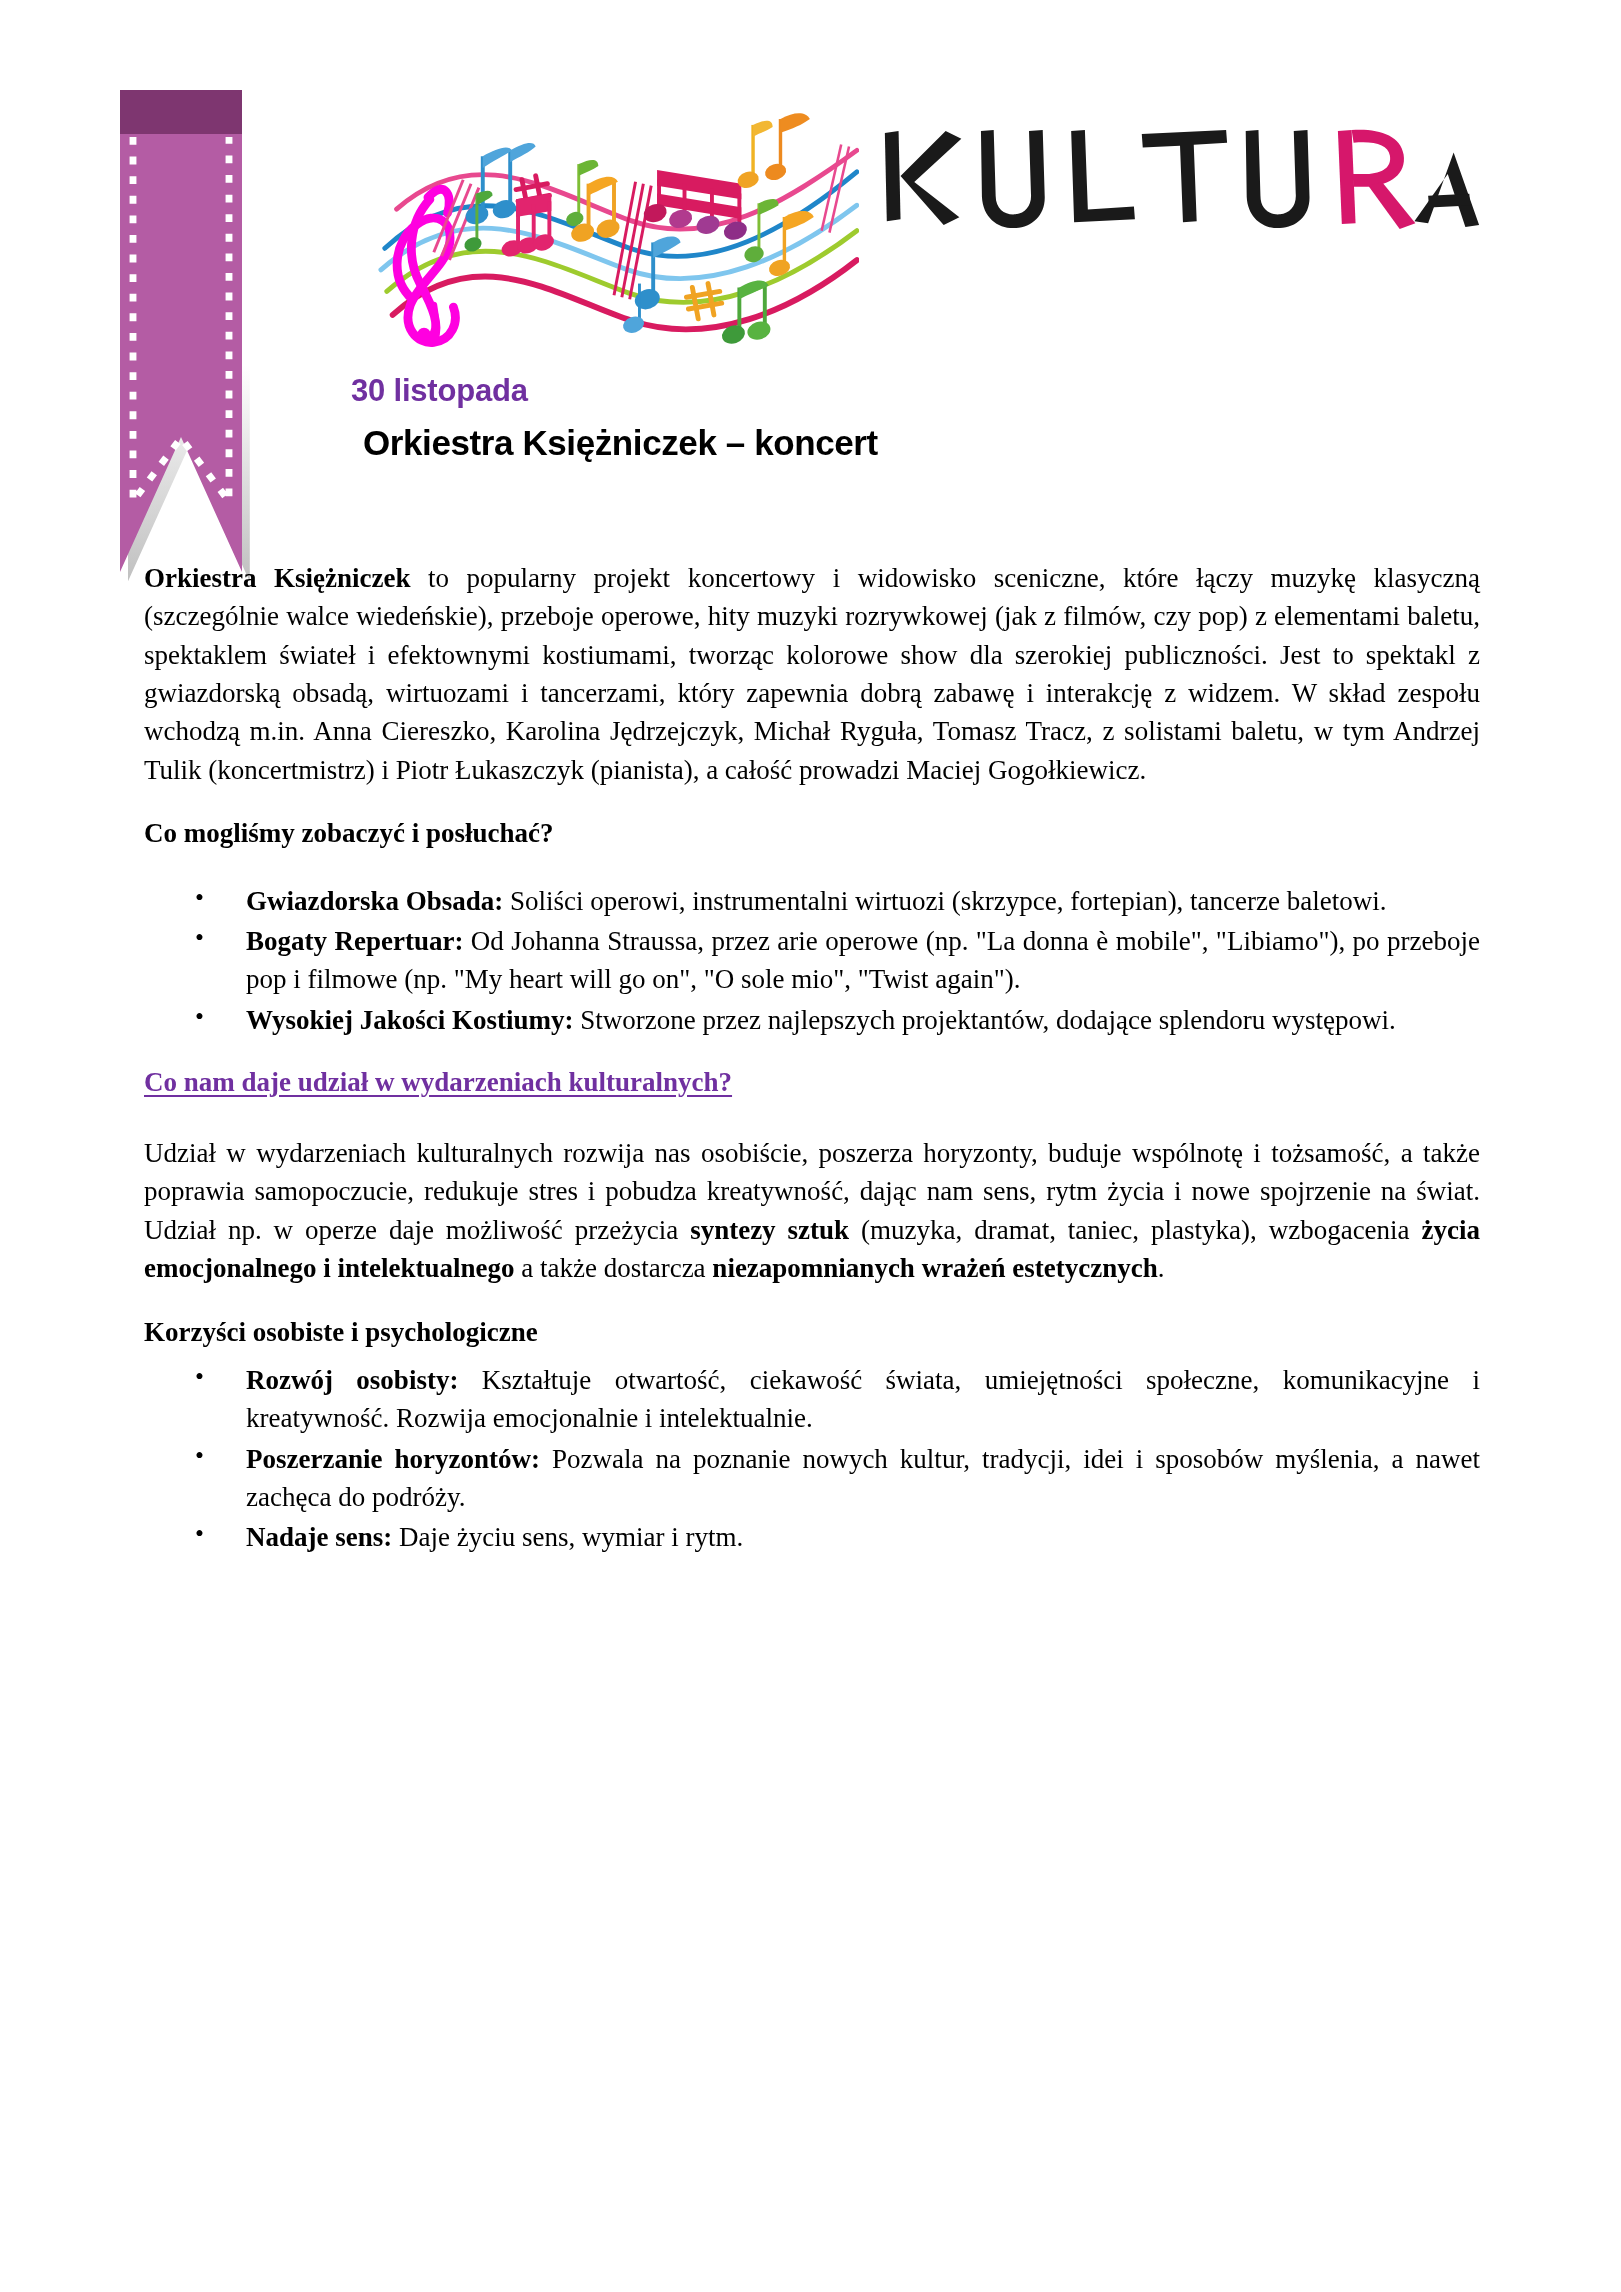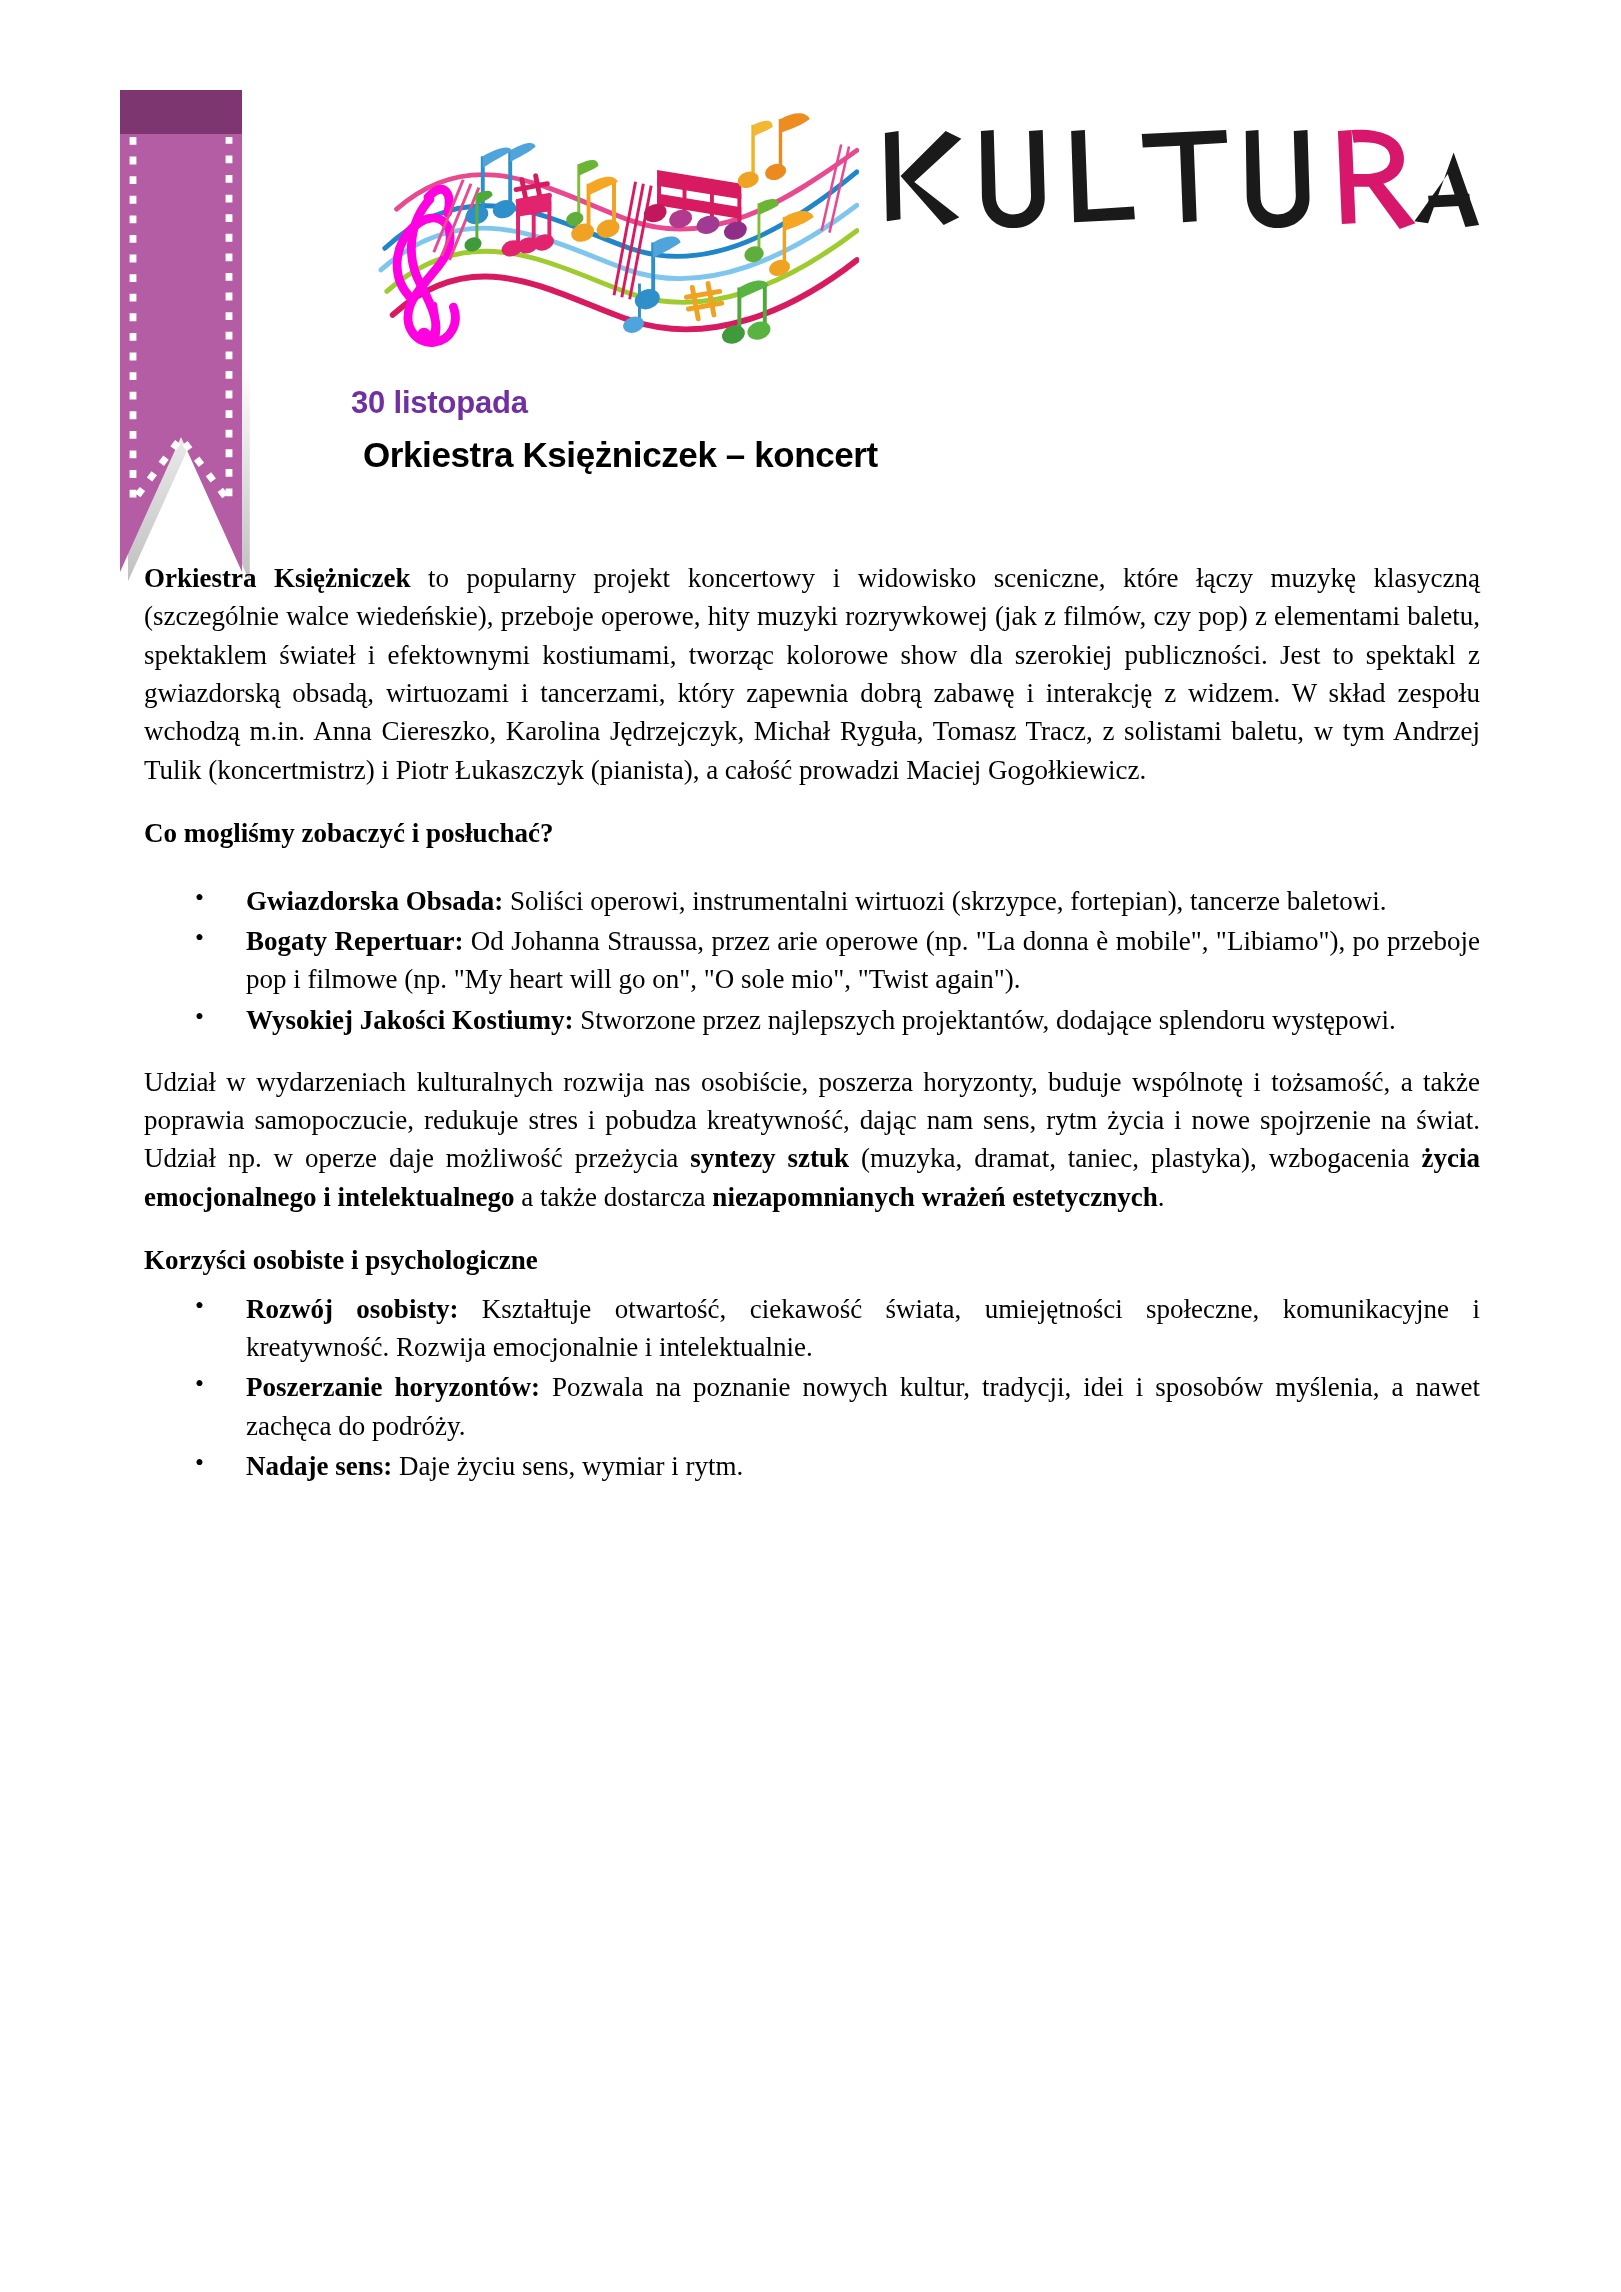--- a/index.html
+++ b/index.html
@@ -91,21 +91,21 @@
     top: 125px;
     width: 608px;
     height: 108px;
   }
   .kultura svg { display: block; width: 100%; height: 100%; }
 
   
   .titleblock {
     position: absolute;
     left: 351px;
-    top: 384px;
+    top: 372px;
     width: 980px;
   }
   .title-date {
     font-family: "Liberation Sans", "DejaVu Sans", sans-serif;
     font-weight: bold;
     font-size: 31px;
     color: #7030a0;
     letter-spacing: -0.2px;
     line-height: 1.22;
     margin: 0 0 5.9px 0;
@@ -389,20 +389,21 @@
     <p><span class="b">Orkiestra Księżniczek</span><span> to popularny projekt koncertowy i widowisko sceniczne, które łączy muzykę klasyczną (szczególnie walce wiedeńskie), przeboje operowe, hity muzyki rozrywkowej (jak z filmów, czy pop) z elementami baletu, spektaklem świateł i efektownymi kostiumami, tworząc kolorowe show dla szerokiej publiczności. Jest to spektakl z gwiazdorską obsadą, wirtuozami i tancerzami, który zapewnia dobrą zabawę i interakcję z widzem. W skład zespołu wchodzą m.in. Anna Ciereszko, Karolina Jędrzejczyk, Michał Ryguła, Tomasz Tracz, z solistami baletu, w tym Andrzej Tulik (koncertmistrz) i Piotr Łukaszczyk (pianista), a całość prowadzi Maciej Gogołkiewicz.</span></p>
 
     <h3 class="sec">Co mogliśmy zobaczyć i posłuchać?</h3>
 
     <ul class="bl">
       <li><span class="b">Gwiazdorska Obsada:</span><span> Soliści operowi, instrumentalni wirtuozi (skrzypce, fortepian), tancerze baletowi.</span></li>
       <li><span class="b">Bogaty Repertuar:</span><span> Od Johanna Straussa, przez arie operowe (np. "La donna è mobile", "Libiamo"), po przeboje pop i filmowe (np. "My heart will go on", "O sole mio", "Twist again").</span></li>
       <li><span class="b">Wysokiej Jakości Kostiumy:</span><span> Stworzone przez najlepszych projektantów, dodające splendoru występowi.</span></li>
     </ul>
 
+    <h3 class="sec-link">Co nam daje udział w  wydarzeniach kulturalnych?</h3>
 
     <p><span>Udział w wydarzeniach kulturalnych rozwija nas osobiście, poszerza horyzonty, buduje wspólnotę i tożsamość, a także poprawia samopoczucie, redukuje stres i pobudza kreatywność, dając nam sens, rytm życia i nowe spojrzenie na świat. Udział np. w operze daje możliwość przeżycia </span><span class="b">syntezy sztuk</span><span> (muzyka, dramat, taniec, plastyka), wzbogacenia </span><span class="b">życia emocjonalnego i intelektualnego</span><span> a także dostarcza </span><span class="b">niezapomnianych wrażeń estetycznych</span><span>.</span></p>
 
     <h3 class="sec tight">Korzyści osobiste i psychologiczne</h3>
 
     <ul class="bl">
       <li><span class="b">Rozwój osobisty:</span><span> Kształtuje otwartość, ciekawość świata, umiejętności społeczne, komunikacyjne i kreatywność. Rozwija emocjonalnie i intelektualnie.</span></li>
       <li><span class="b">Poszerzanie horyzontów:</span><span> Pozwala na poznanie nowych kultur, tradycji, idei i sposobów myślenia, a nawet zachęca do podróży.</span></li>
       <li><span class="b">Nadaje sens:</span><span> Daje życiu sens, wymiar i rytm.</span></li>
     </ul>

